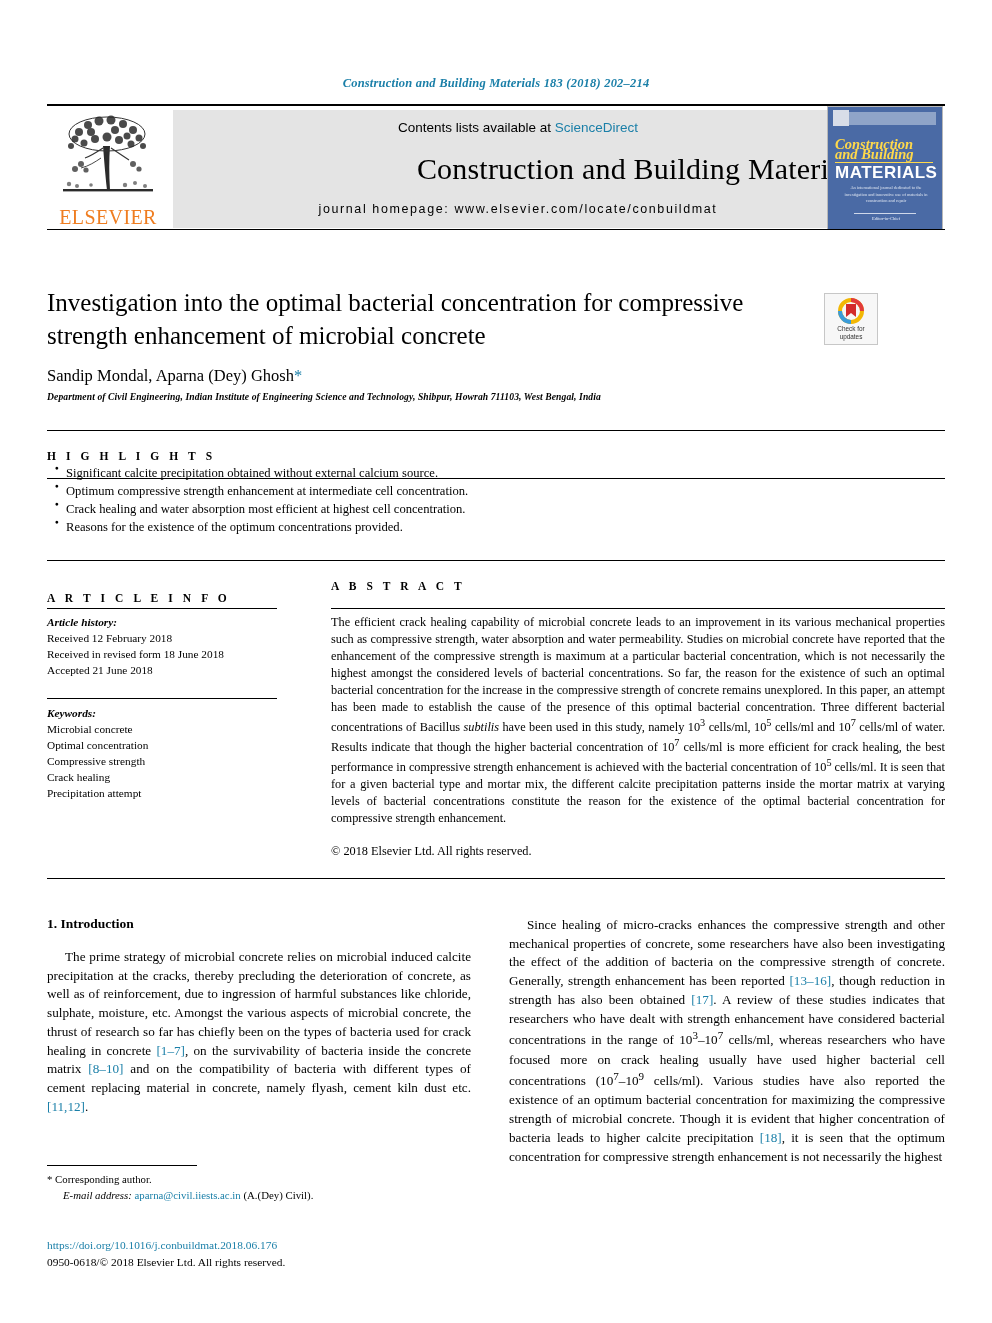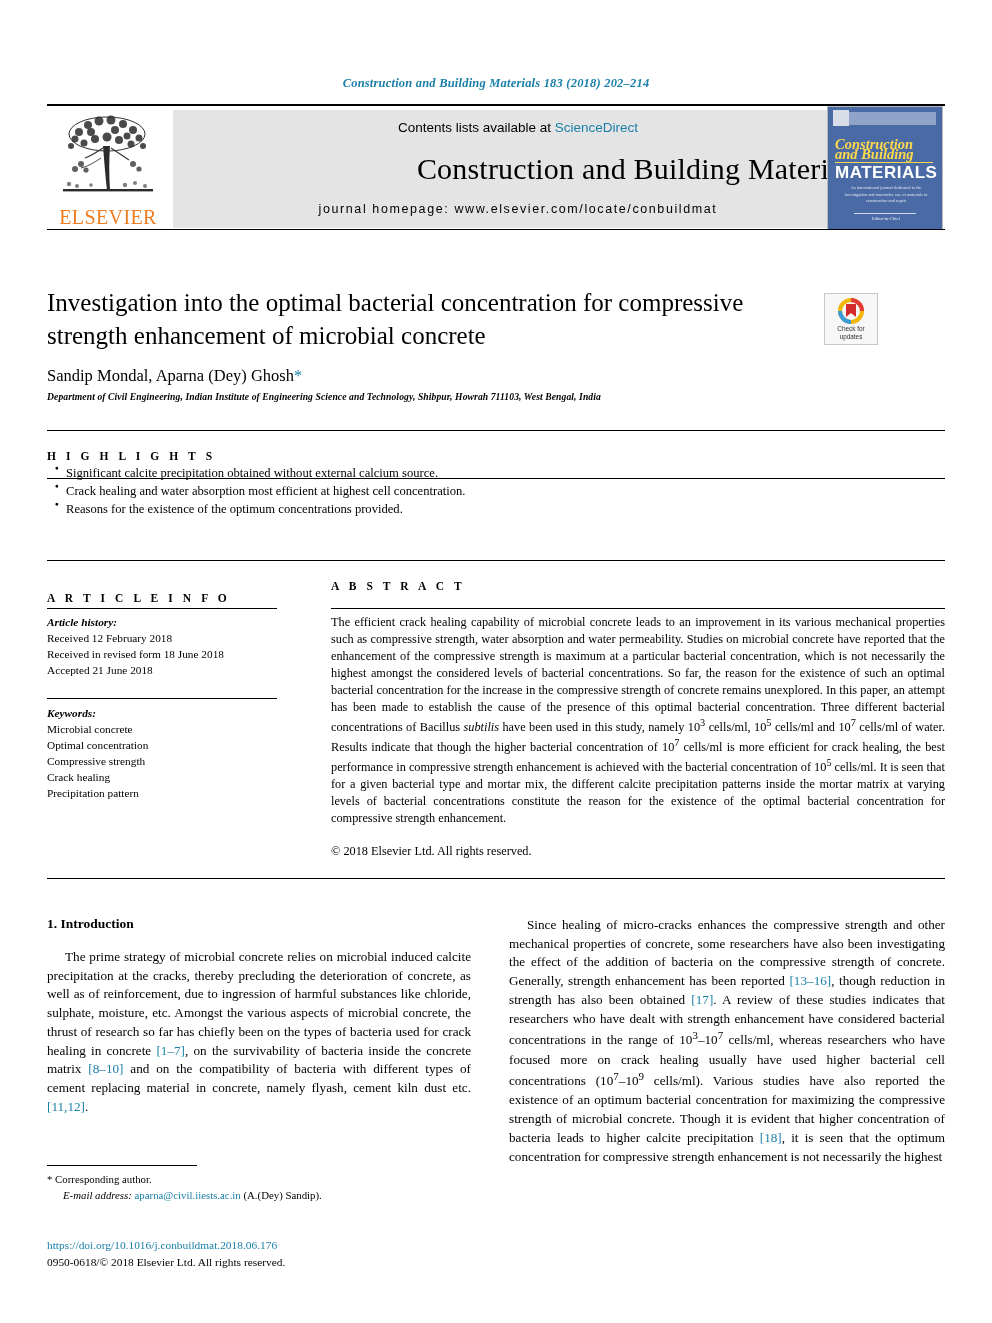--- a/index.html
+++ b/index.html
@@ -523,20 +523,21 @@
       <div>Check for</div>
       <div>updates</div>
     </div>
   </div>
 
   <div class="hl-rule-top"></div>
   <div class="section-head highlights-head">H I G H L I G H T S</div>
   <div class="hl-rule-under"></div>
   <ul class="highlights-list">
     <li>Significant calcite precipitation obtained without external calcium source.</li>
+    <li>Optimum compressive strength enhancement at intermediate cell concentration.</li>
     <li>Crack healing and water absorption most efficient at highest cell concentration.</li>
     <li>Reasons for the existence of the optimum concentrations provided.</li>
   </ul>
   <div class="hl-rule-bottom"></div>
 
   <div class="section-head info-head">A R T I C L E   I N F O</div>
   <div class="section-head abstract-head">A B S T R A C T</div>
   <div class="info-rule"></div>
   <div class="abstract-rule"></div>
 
@@ -547,42 +548,42 @@
     <div>Accepted 21 June 2018</div>
   </div>
 
   <div class="kw-rule"></div>
   <div class="keywords-col">
     <div class="label">Keywords:</div>
     <div>Microbial concrete</div>
     <div>Optimal concentration</div>
     <div>Compressive strength</div>
     <div>Crack healing</div>
-    <div>Precipitation pattern</div>
+    <div>Precipitation attempt</div>
   </div>
 
   <div class="abstract-col">
     <p><span>The efficient crack healing capability of microbial concrete leads to an improvement in its various mechanical properties such as compressive strength, water absorption and water permeability. Studies on microbial concrete have reported that the enhancement of the compressive strength is maximum at a particular bacterial concentration, which is not necessarily the highest amongst the considered levels of bacterial concentrations. So far, the reason for the existence of such an optimal bacterial concentration for the increase in the compressive strength of concrete remains unexplored. In this paper, an attempt has been made to establish the cause of the presence of this optimal bacterial concentration. Three different bacterial concentrations of Bacillus </span><i>subtilis</i><span> have been used in this study, namely 10</span><sup>3</sup><span> cells/ml, 10</span><sup>5</sup><span> cells/ml and 10</span><sup>7</sup><span> cells/ml of water. Results indicate that though the higher bacterial concentration of 10</span><sup>7</sup><span> cells/ml is more efficient for crack healing, the best performance in compressive strength enhancement is achieved with the bacterial concentration of 10</span><sup>5</sup><span> cells/ml. It is seen that for a given bacterial type and mortar mix, the different calcite precipitation patterns inside the mortar matrix at varying levels of bacterial concentrations constitute the reason for the existence of the optimal bacterial concentration for compressive strength enhancement.</span></p>
     <div class="abstract-copyright">© 2018 Elsevier Ltd. All rights reserved.</div>
   </div>
   <div class="abs-rule-bottom"></div>
 
   <div class="col-left">
     <h2 class="body-section-title">1. Introduction</h2>
     <p class="body-par"><span>The prime strategy of microbial concrete relies on microbial induced calcite precipitation at the cracks, thereby precluding the deterioration of concrete, as well as of reinforcement, due to ingression of harmful substances like chloride, sulphate, moisture, etc. Amongst the various aspects of microbial concrete, the thrust of research so far has chiefly been on the types of bacteria used for crack healing in concrete </span><span class="ref">[1–7]</span><span>, on the survivability of bacteria inside the concrete matrix </span><span class="ref">[8–10]</span><span> and on the compatibility of bacteria with different types of cement replacing material in concrete, namely flyash, cement kiln dust etc. </span><span class="ref">[11,12]</span><span>.</span></p>
   </div>
 
   <div class="col-right">
     <p class="body-par"><span>Since healing of micro-cracks enhances the compressive strength and other mechanical properties of concrete, some researchers have also been investigating the effect of the addition of bacteria on the compressive strength of concrete. Generally, strength enhancement has been reported </span><span class="ref">[13–16]</span><span>, though reduction in strength has also been obtained </span><span class="ref">[17]</span><span>. A review of these studies indicates that researchers who have dealt with strength enhancement have considered bacterial concentrations in the range of 10</span><sup>3</sup><span>–10</span><sup>7</sup><span> cells/ml, whereas researchers who have focused more on crack healing usually have used higher bacterial cell concentrations (10</span><sup>7</sup><span>–10</span><sup>9</sup><span> cells/ml). Various studies have also reported the existence of an optimum bacterial concentration for maximizing the compressive strength of microbial concrete. Though it is evident that higher concentration of bacteria leads to higher calcite precipitation </span><span class="ref">[18]</span><span>, it is seen that the optimum concentration for compressive strength enhancement is not necessarily the highest</span></p>
   </div>
 
   <div class="foot-rule"></div>
   <div class="footnote">
     <div><span>*</span> <span>Corresponding author.</span></div>
-    <div class="indent"><span class="em">E-mail address:</span> <span style="color:#1a7fa8">aparna@civil.iiests.ac.in</span> <span>(A.(Dey) Sandip).</span></div>
+    <div class="indent"><span class="em">E-mail address:</span> <span style="color:#1a7fa8">aparna@civil.iiests.ac.in</span> <span>(A.(Dey) Civil).</span></div>
   </div>
 
   <div class="doi">
     <div class="doi-link">https://doi.org/10.1016/j.conbuildmat.2018.06.176</div>
     <div>0950-0618/© 2018 Elsevier Ltd. All rights reserved.</div>
   </div>
 
 </div>
 
 </body></html>

